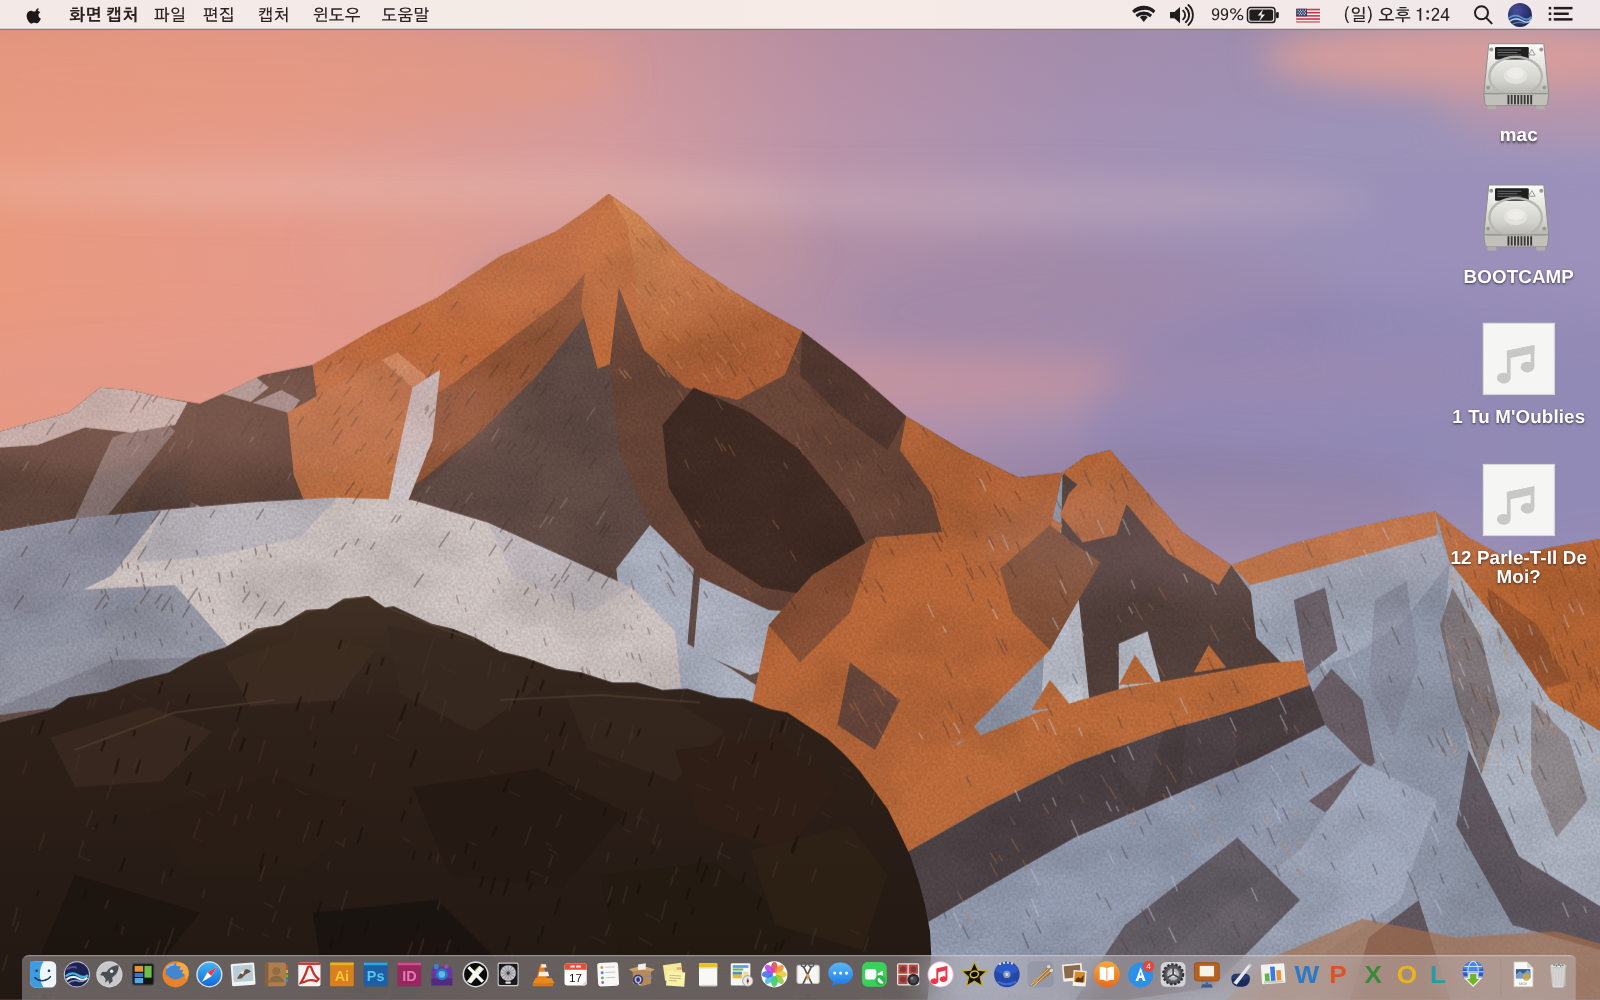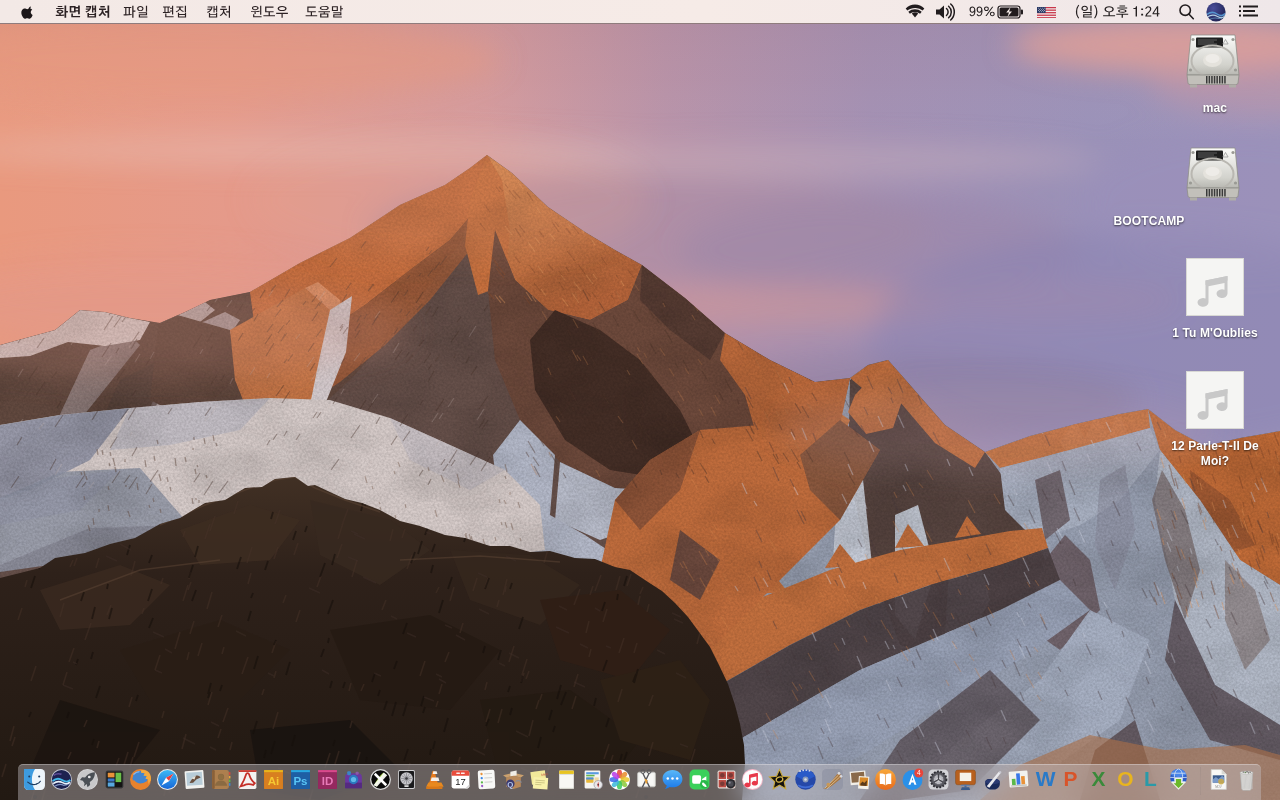--- a/index.html
+++ b/index.html
@@ -5,21 +5,21 @@
 #screen { position:relative; width:1280px; height:800px; overflow:hidden; background:#b9a2ac; }
 .abs { position:absolute; }
 #wall { position:absolute; left:0; top:0; }
 #menubar { position:absolute; left:0; top:0; width:1280px; height:24px;
   background:linear-gradient(90deg,#f3e9e6 0%,#f6ebe7 55%,#efe7e9 100%);
   border-bottom:1px solid rgba(124,104,106,0.85); z-index:30; }
 #menubar svg { display:block; }
 #dock { position:absolute; left:18px; top:764px; width:1243px; height:36px;
   background:rgba(198,192,197,0.42); border-radius:5px 5px 0 0;
   backdrop-filter:blur(14px); border-top:0.5px solid rgba(255,255,255,0.3); z-index:10; }
-.ilabel { position:absolute; color:#fff; font-size:12px; font-weight:bold; text-align:center;
+.ilabel { position:absolute; color:#fff; font-size:15px; font-weight:bold; text-align:center;
   text-shadow:0 1px 2px rgba(0,0,0,0.65); letter-spacing:0.1px; line-height:15px; z-index:5; }
 svg.abs { z-index:11; }
 </style></head>
 <body>
 <div id="screen">
 <svg id="wall" width="1280" height="800" viewBox="0 0 1280 800" preserveAspectRatio="none">
 <defs>
 <linearGradient id="skyg" x1="0" y1="0" x2="1" y2="0">
  <stop offset="0" stop-color="#e9997e"></stop>
  <stop offset="0.18" stop-color="#e59a8a"></stop>
@@ -1700,21 +1700,21 @@
         <rect x="27.2" y="43" width="1.5" height="7.5"></rect> 
         <rect x="29.8" y="43" width="1.5" height="7.5"></rect> 
         <rect x="32.4" y="43" width="1.5" height="7.5"></rect> 
         <rect x="35.0" y="43" width="1.5" height="7.5"></rect> 
         <rect x="37.6" y="43" width="1.5" height="7.5"></rect> 
         <rect x="40.2" y="43" width="1.5" height="7.5"></rect>
       </g>
 <rect x="6" y="51.5" width="7" height="3" fill="#b0aea8"></rect>
       <rect x="45" y="51.5" width="7" height="3" fill="#b0aea8"></rect>
 </svg>
-    <div class="ilabel" style="left:1084px;top:214px;width:130px">BOOTCAMP</div>
+    <div class="ilabel" style="left:1150px;top:214px;width:130px">BOOTCAMP</div>
     <svg class="abs" style="left:1186px;top:258px" width="58" height="58" viewBox="0 0 58 58">
 <rect x="0.5" y="0.5" width="57" height="57" fill="#f5f5f3" stroke="#d8d8d4" stroke-width="1"></rect>
 <path fill="#c8c8c8" d="M22.5 44.5a5.5 4.3 0 1 1-3-3.9V22.5l22-4.5v17.6a5.5 4.3 0 1 1-3-3.8V25l-16 3.3z"></path>
 <path fill="#c8c8c8" d="M19.5 22.5l22-4.5v4.5l-22 4.5z"></path>
 </svg>
     <div class="ilabel" style="left:1140px;top:326px;width:150px">1 Tu M'Oublies</div>
     <svg class="abs" style="left:1186px;top:371px" width="58" height="58" viewBox="0 0 58 58">
 <rect x="0.5" y="0.5" width="57" height="57" fill="#f5f5f3" stroke="#d8d8d4" stroke-width="1"></rect>
 <path fill="#c8c8c8" d="M22.5 44.5a5.5 4.3 0 1 1-3-3.9V22.5l22-4.5v17.6a5.5 4.3 0 1 1-3-3.8V25l-16 3.3z"></path>
 <path fill="#c8c8c8" d="M19.5 22.5l22-4.5v4.5l-22 4.5z"></path>

